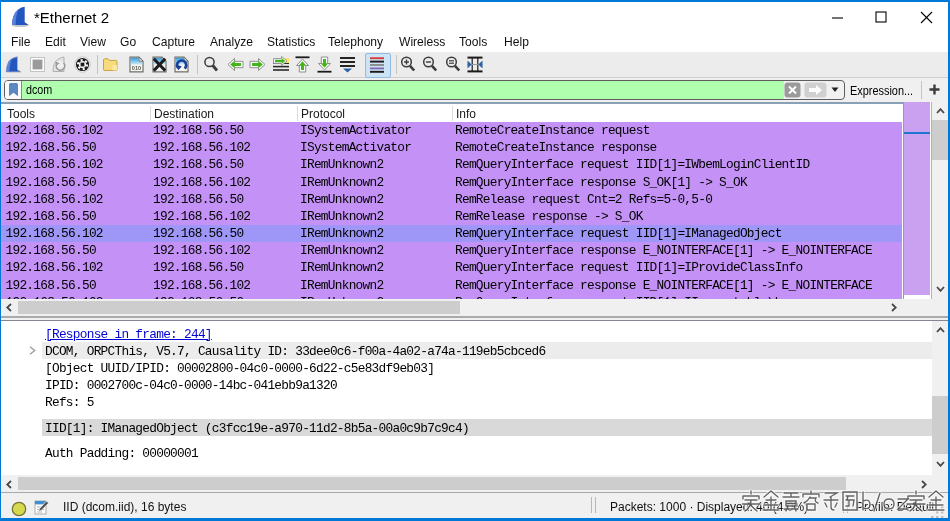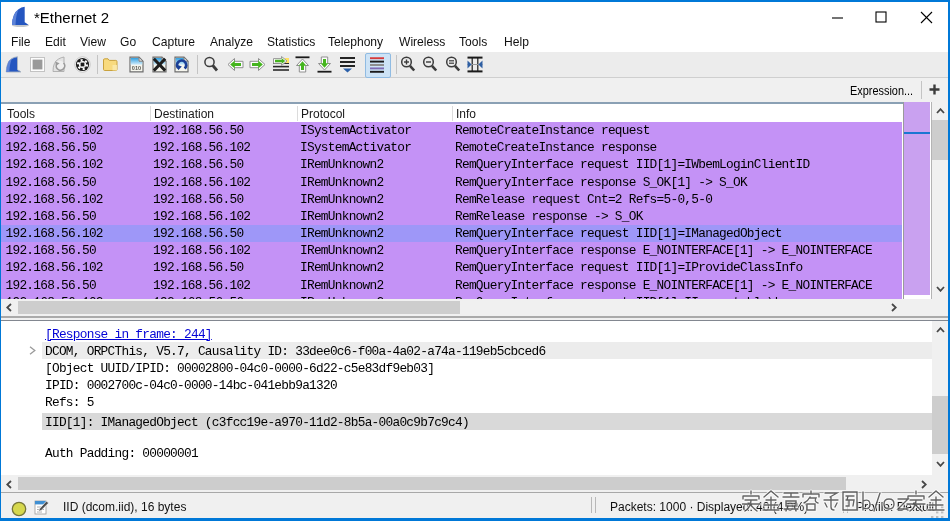--- a/index.html
+++ b/index.html
@@ -241,20 +241,41 @@
       <line x1="0.5" y1="15.4" x2="15.5" y2="15.4" stroke="#1a1a1a" stroke-width="2"></line>
       <line x1="5.2" y1="2" x2="5.2" y2="15" stroke="#1a1a1a" stroke-width="1.2"></line>
       <line x1="10.8" y1="2" x2="10.8" y2="15" stroke="#1a1a1a" stroke-width="1.2"></line>
       <line x1="0.5" y1="8.5" x2="15.5" y2="8.5" stroke="#9a9a9a" stroke-width="1"></line>
       <path d="M0.5,4.5 L4.6,8.5 L0.5,12.5 Z" fill="#2e5fa3"></path>
       <path d="M15.5,4.5 L11.4,8.5 L15.5,12.5 Z" fill="#2e5fa3"></path>
     </svg>
   </div>
 
   <div class="abs" id="filterrow">
+    <div id="filterbox">
+      <div id="greenfield"></div>
+      <div id="bmseg">
+        <svg style="position:absolute;left:3px;top:2px" width="11" height="14" viewBox="0 0 11 14">
+          <path d="M1,1.5 Q1,0 2.5,0 L8.5,0 Q10,0 10,1.5 L10,13.3 L5.5,9.7 L1,13.3 Z" fill="#5d87c0"></path>
+        </svg>
+      </div>
+      <div id="ftext">dcom</div>
+      <svg style="position:absolute;left:779px;top:1px" width="17" height="16" viewBox="0 0 17 16">
+        <rect x="0.5" y="0.5" width="16" height="15" rx="3" fill="#9b9b9b"></rect>
+        <line x1="5" y1="4.5" x2="12" y2="11.5" stroke="#fff" stroke-width="2"></line>
+        <line x1="12" y1="4.5" x2="5" y2="11.5" stroke="#fff" stroke-width="2"></line>
+      </svg>
+      <svg style="position:absolute;left:799px;top:1px" width="23" height="16" viewBox="0 0 23 16">
+        <rect x="0.5" y="0.5" width="22" height="15" rx="3" fill="#d0d0d0"></rect>
+        <path d="M5,6 L12,6 L12,3 L18,8 L12,13 L12,10 L5,10 Z" fill="#fbfbfb"></path>
+      </svg>
+      <svg style="position:absolute;left:825px;top:5.5px" width="10" height="8" viewBox="0 0 10 8">
+        <path d="M1.5,1.5 L8.5,1.5 L5,6 Z" fill="#222"></path>
+      </svg>
+    </div>
     <div class="abs" style="left:849px;top:4.5px;font-size:13px;color:#000;transform:scaleX(0.84);transform-origin:0 0">Expression...</div>
     <div class="abs" style="left:920px;top:3px;width:1px;height:18px;background:#c4c4c4"></div>
     <svg class="abs" style="left:927px;top:5px" width="13" height="13" viewBox="0 0 13 13">
         <path d="M6.5,1.5 L6.5,11.5 M1.5,6.5 L11.5,6.5" stroke="#3c3c3c" stroke-width="2.4"></path>
       </svg>
   </div>
 
   <div class="abs" id="plist">
     <div id="phead">
       <div class="abs" style="left:6px;top:3px">Tools</div>
@@ -295,21 +316,21 @@
   <div class="abs" id="split2"></div>
 
   <div class="abs" id="details">
       <div class="drow mono" style="top:3.50px;"><div class="dtext" style="color:#0404d6;text-decoration:underline;">[Response in frame: 244]</div></div>
       <div class="drow mono" style="top:20.60px;"><div style="position:absolute;left:41px;top:0;width:890px;height:17.1px;background:#ececec"></div><svg style="position:absolute;left:27px;top:4px" width="9" height="9" viewBox="0 0 9 9">
           <path d="M2,0.8 L6.8,4.5 L2,8.2" fill="none" stroke="#9a9a9a" stroke-width="1.3"></path>
         </svg><div class="dtext" style="color:#000;">DCOM, ORPCThis, V5.7, Causality ID: 33dee0c6-f00a-4a02-a74a-119eb5cbced6</div></div>
       <div class="drow mono" style="top:37.70px;"><div class="dtext" style="color:#000;">[Object UUID/IPID: 00002800-04c0-0000-6d22-c5e83df9eb03]</div></div>
       <div class="drow mono" style="top:54.80px;"><div class="dtext" style="color:#000;">IPID: 0002700c-04c0-0000-14bc-041ebb9a1320</div></div>
       <div class="drow mono" style="top:71.90px;"><div class="dtext" style="color:#000;">Refs: 5</div></div>
-      <div class="drow mono" style="top:92px;text-decoration:underline;"><div style="position:absolute;left:41px;top:0;width:890px;height:17.1px;background:#d9d9d9"></div><div class="dtext" style="color:#000;">IID[1]: IManagedObject (c3fcc19e-a970-11d2-8b5a-00a0c9b7c9c4)</div></div>
+      <div class="drow mono" style="top:98px;text-decoration:underline;"><div style="position:absolute;left:41px;top:0;width:890px;height:17.1px;background:#d9d9d9"></div><div class="dtext" style="color:#000;">IID[1]: IManagedObject (c3fcc19e-a970-11d2-8b5a-00a0c9b7c9c4)</div></div>
       <div class="drow mono" style="top:123.20px;"><div class="dtext" style="color:#000;">Auth Padding: 00000001</div></div>
     </div>
 
   <div class="abs" id="dvscroll"></div>
   <div class="abs" id="dvthumb"></div>
   <svg class="abs" style="left:936px;top:327px" width="9" height="6" viewBox="0 0 9 6">
       <path d="M1,5 L4.5,1.2 L8,5" fill="none" stroke="#474747" stroke-width="1.8"></path>
     </svg>
   <svg class="abs" style="left:936px;top:461px" width="9" height="6" viewBox="0 0 9 6">
       <path d="M1,1 L4.5,4.8 L8,1" fill="none" stroke="#474747" stroke-width="1.8"></path>

